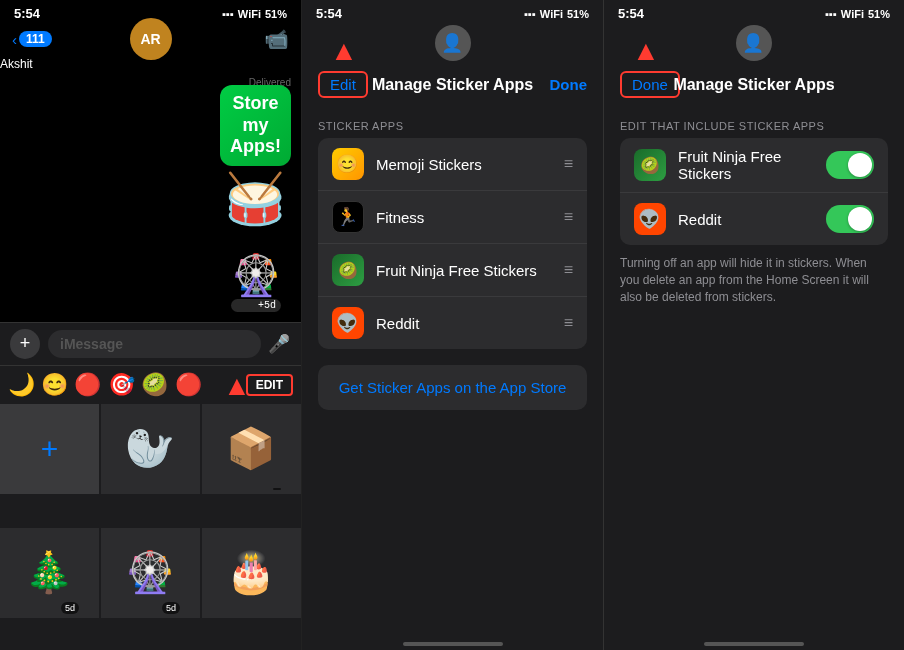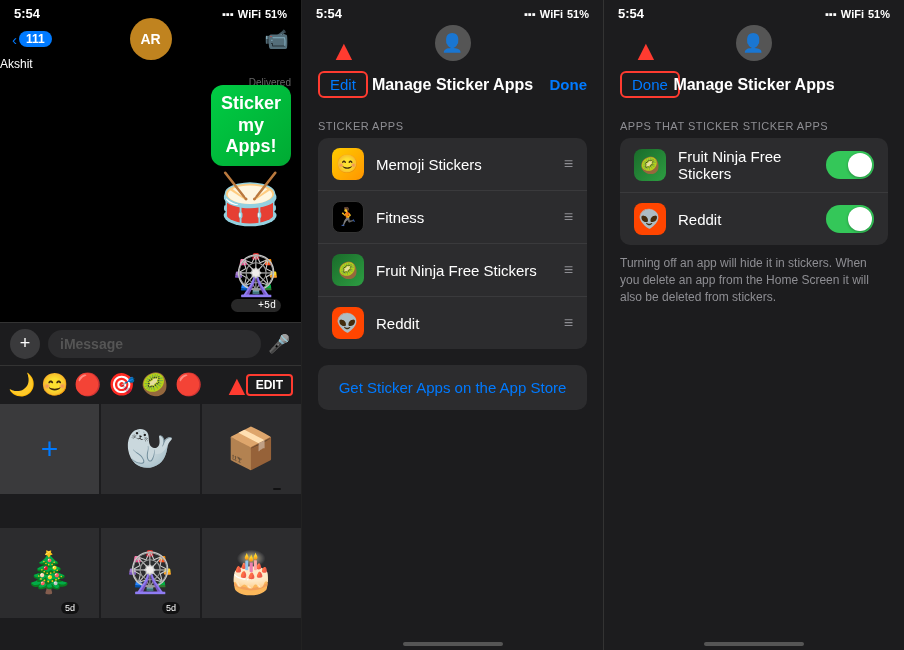--- a/index.html
+++ b/index.html
@@ -385,21 +385,21 @@
     <div class="nav-right">
       <span>📹</span>
     </div>
   </div>
 
   <div class="contact-name">Akshit</div>
 
   <div class="messages-area">
     <div style="position:absolute; top:10px; right:10px; text-align:center;">
       <div class="closed-rings">
-        <span>Sticker</span><br>
+        <span>Store</span><br>
         <span>my</span><br>
         <span>Apps!</span>
       </div>
       <div class="drum-emoji">🥁</div>
     </div>
     <div class="delivered-text">Delivered</div>
     <div style="position:absolute; bottom:10px; right:20px; text-align:right;">
       <div class="ferris-wheel">🎡</div>
       <div class="sticker-badge">+5d</div>
     </div>
@@ -509,21 +509,21 @@
     <div style="width:36px; height:36px; border-radius:50%; background:#555; display:flex; align-items:center; justify-content:center; font-size:18px;">👤</div>
   </div>
 
   <div class="manage-header3" style="position:relative;">
 
     <div style="position:absolute; top:-28px; left:28px; color:#ff3b30; font-size:28px; transform:rotate(180deg);">▼</div>
     <div class="manage-done-btn3">Done</div>
     <div class="manage-title3">Manage Sticker Apps</div>
   </div>
 
-  <div class="section-label">APPS THAT STICKER STICKER APPS</div>
+  <div class="section-label">EDIT THAT INCLUDE STICKER APPS</div>
 
   <div class="app-list">
 
     <div class="app-row">
       <div class="fn-icon">🥝</div>
       <span class="app-name">Fruit Ninja Free Stickers</span>
       <div class="toggle-switch"></div>
     </div>
 
     <div class="app-row">

